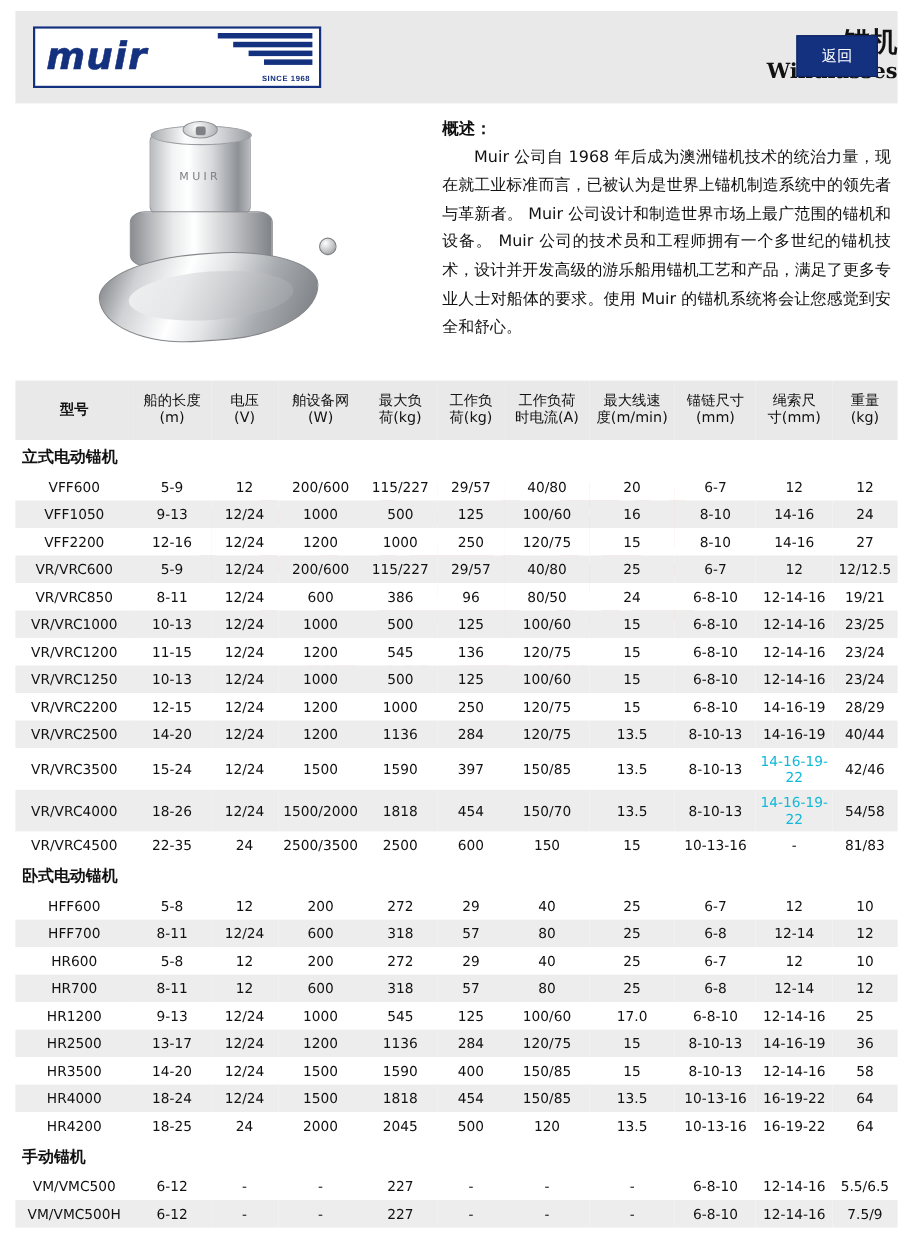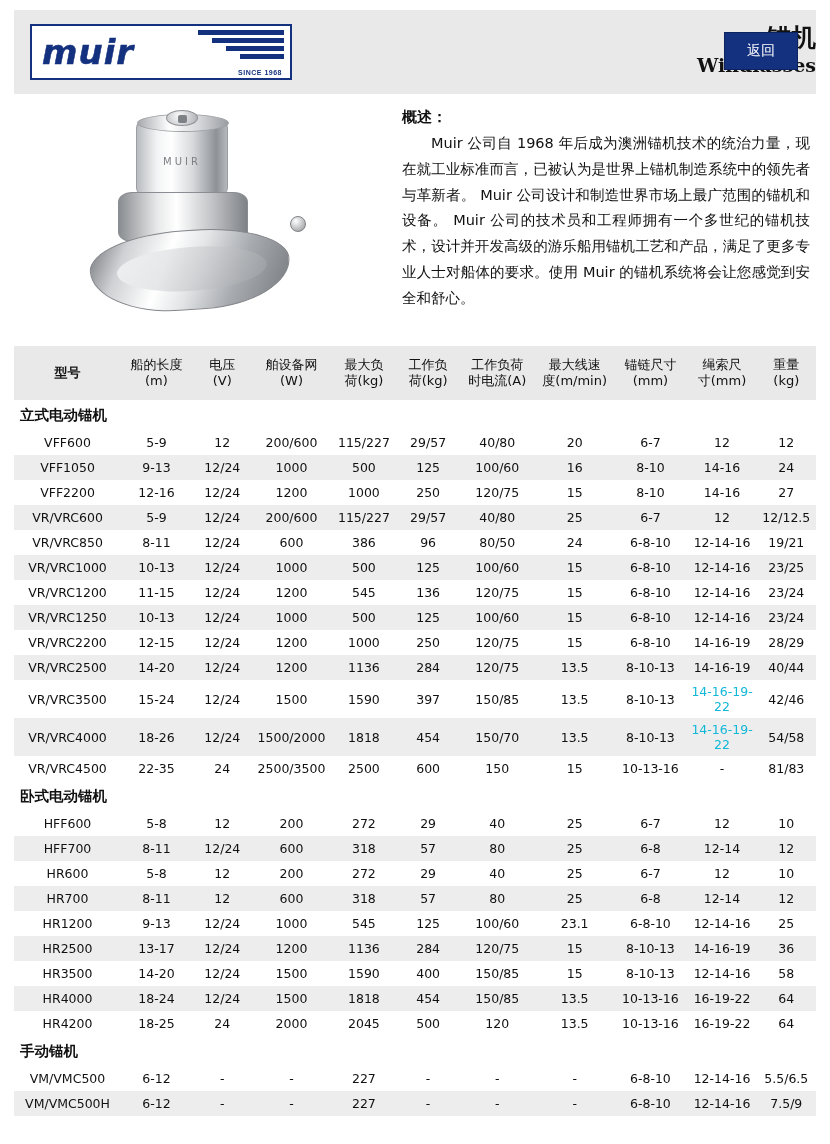--- a/index.html
+++ b/index.html
@@ -579,21 +579,21 @@
             <td>12</td>
           </tr>
           <tr class="plain">
             <td class="model">HR1200</td>
             <td>9-13</td>
             <td>12/24</td>
             <td>1000</td>
             <td>545</td>
             <td>125</td>
             <td>100/60</td>
-            <td>23.1</td>
+            <td>17.0</td>
             <td>6-8-10</td>
             <td>12-14-16</td>
             <td>25</td>
           </tr>
           <tr class="alt">
             <td class="model">HR2500</td>
             <td>13-17</td>
             <td>12/24</td>
             <td>1200</td>
             <td>1136</td>

